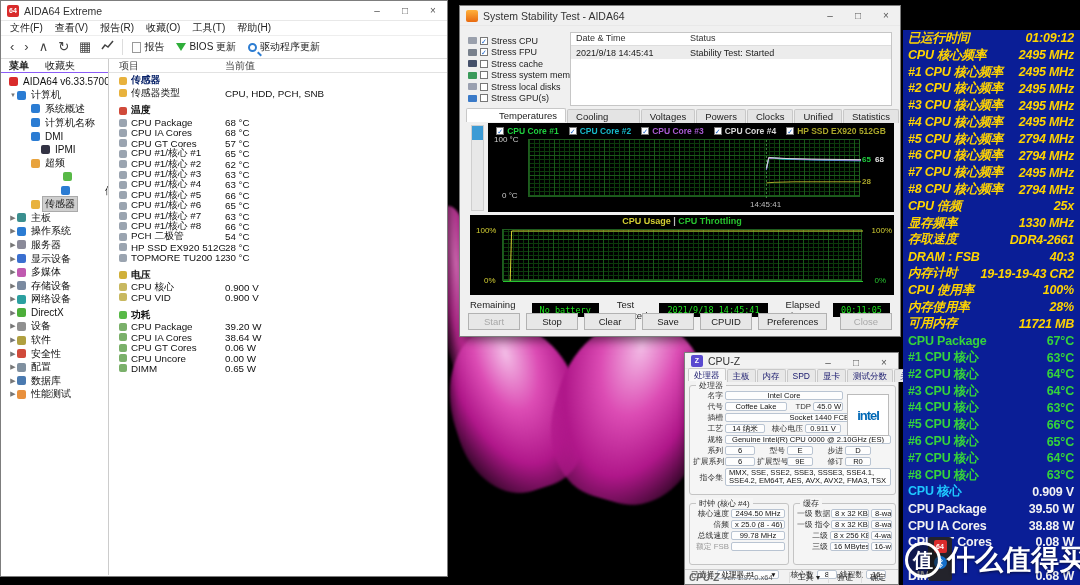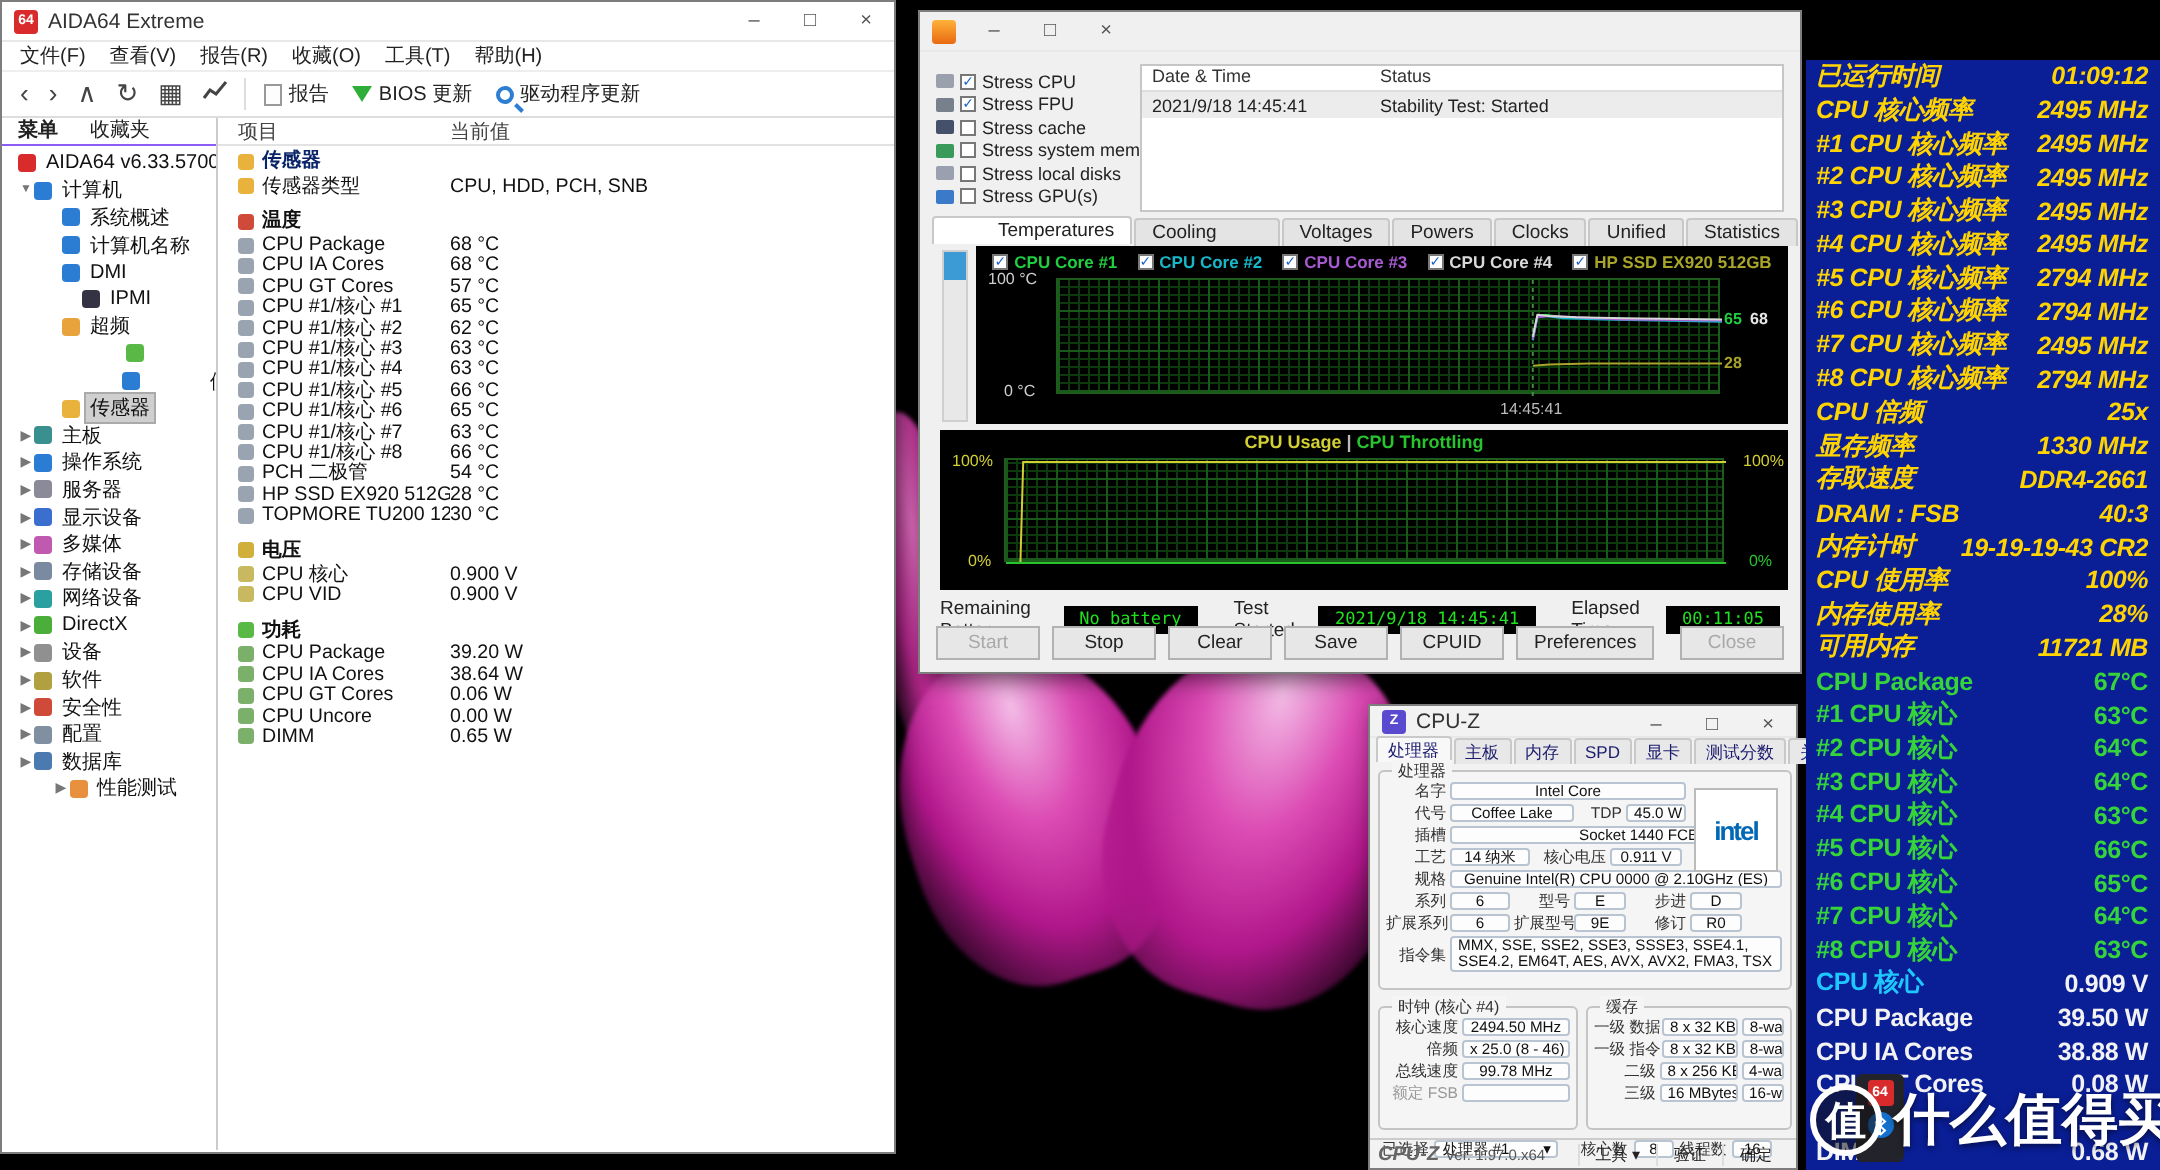--- a/index.html
+++ b/index.html
@@ -317,21 +317,21 @@
             <div class="tree-row" style="padding-left: 8px;">
               <span class="arr">▶</span>
               <span class="tico" style="background: rgb(128, 144, 160);"></span>
               <span class="lbl">配置</span>
             </div>
             <div class="tree-row" style="padding-left: 8px;">
               <span class="arr">▶</span>
               <span class="tico" style="background: rgb(74, 122, 176);"></span>
               <span class="lbl">数据库</span>
             </div>
-            <div class="tree-row" style="padding-left: 8px; justify-content: center;">
+            <div class="tree-row" style="padding-left: 8px;">
               <span class="arr">▶</span>
               <span class="tico" style="background: rgb(232, 144, 61);"></span>
               <span class="lbl">性能测试</span>
             </div>
           </div>
       </div>
       <div id="aida-main">
         <div id="col-head">
           <span class="c1">项目</span>
           <span class="c2">当前值</span>
@@ -467,20 +467,21 @@
               <span class="sval">0.65 W</span>
             </div>
           </div>
       </div>
     </div>
   </div>
 
   <div class="win" id="sst">
     <div class="titlebar">
       <span class="t-icon icoflame"></span>
+      <span class="t-text">System Stability Test - AIDA64</span>
       <span class="winctl">
         <span>–</span>
         <span>□</span>
         <span>×</span>
       </span>
     </div>
     <div id="sst-top">
       <div id="chk-col">
           <div class="chk-row">
             <span class="hwico" style="background: rgb(154, 160, 172);"></span>

